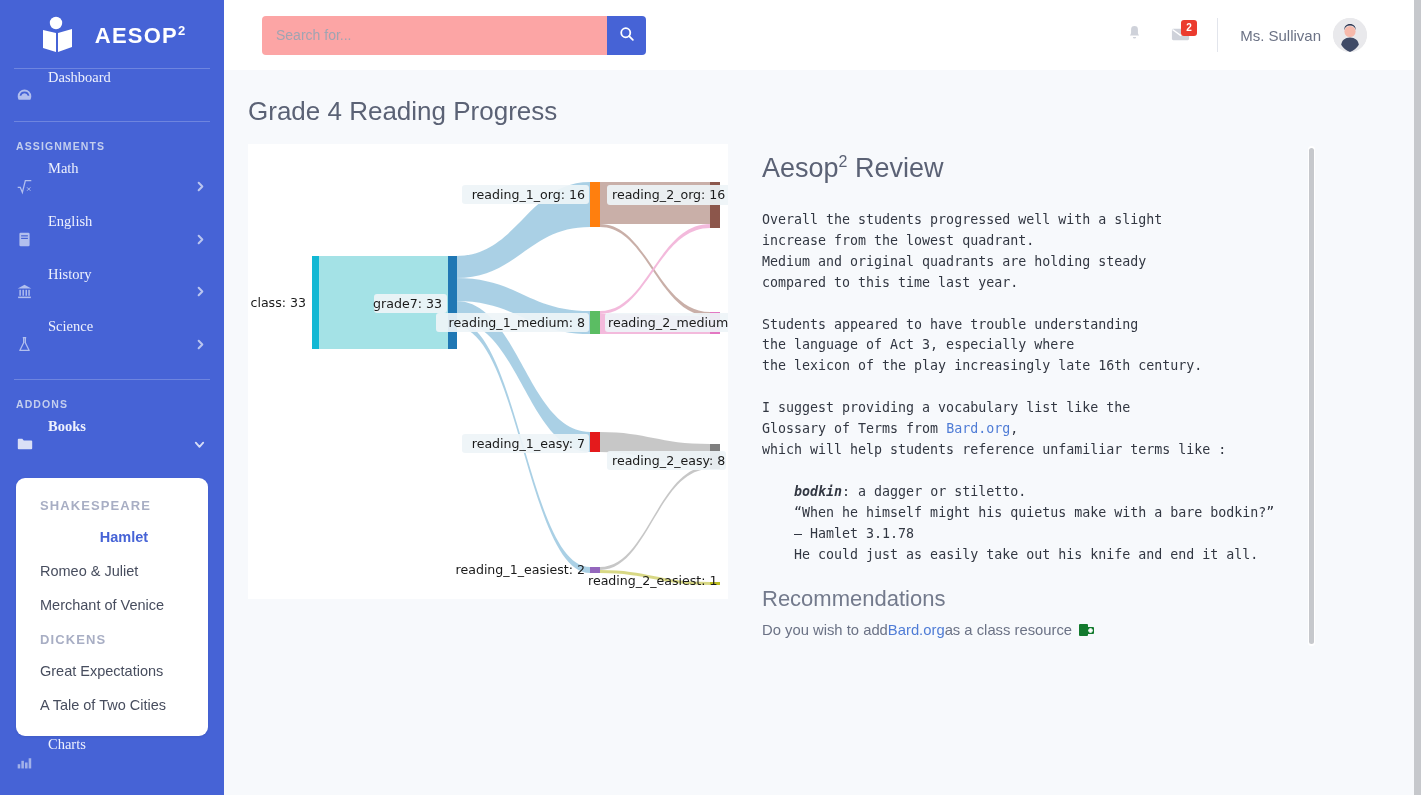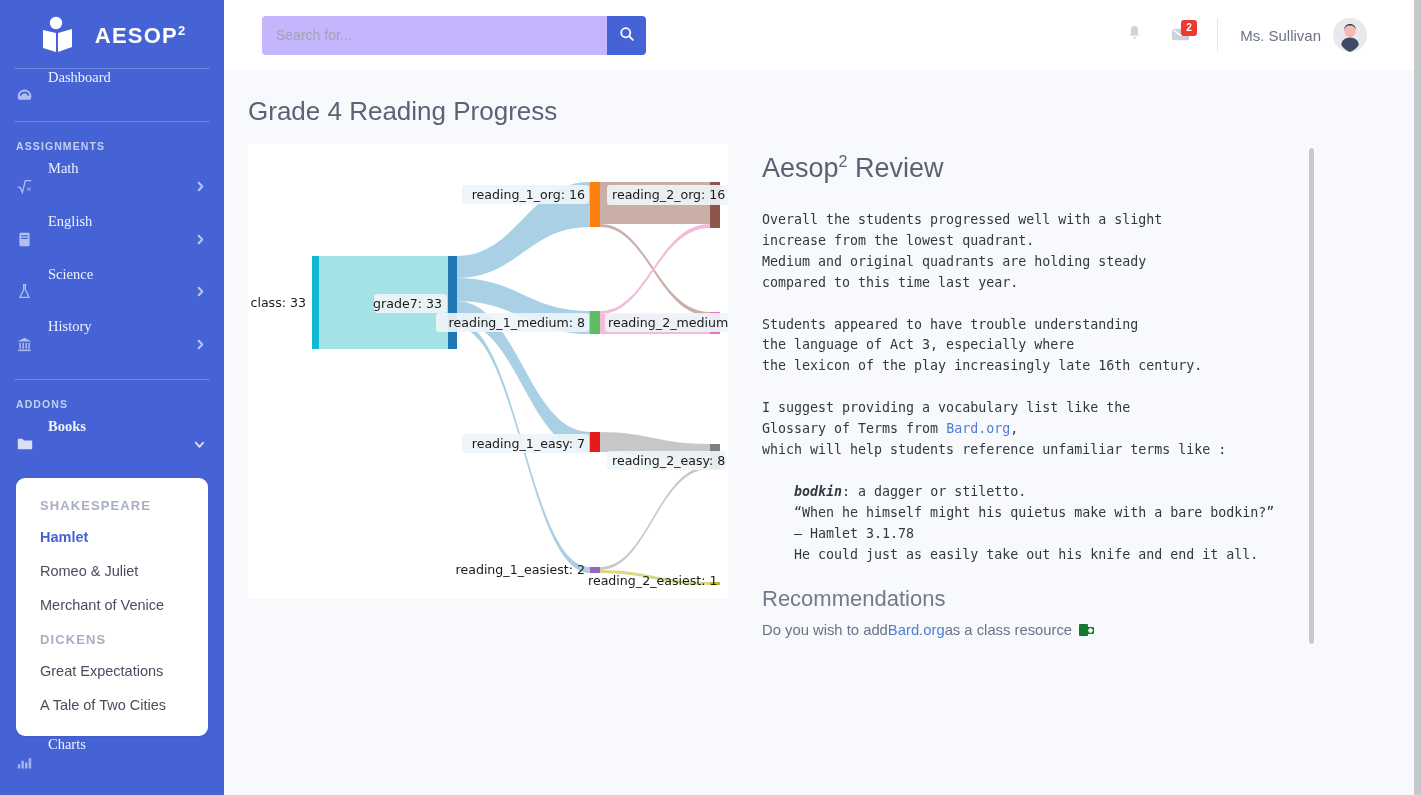--- a/index.html
+++ b/index.html
@@ -61,39 +61,39 @@
     box-shadow: 0 1px 3px rgba(0,0,0,.08);
   }
   .books-head {
     font-size: 13px; letter-spacing: 1.1px; font-weight: bold;
     color: #a8aec4; padding: 10px 0 7px 24px; text-transform: uppercase;
   }
   .book-item {
     font-size: 14.5px; color: #474d5e;
     padding: 9px 0 9px 24px; cursor: pointer;
   }
-  .book-item.active { color: #4663d6; font-weight: bold; }
+  .book-item.active { color: #4663d6; font-weight: bold; text-align: center; }
   .charts-item { margin-top: auto; margin-bottom: 6px; }
 
   
   .main {
     flex: 1; height: 795px; position: relative;
     background: #f7f9fc; overflow: hidden;
   }
   .topbar {
     height: 70px; background: #ffffff;
     display: flex; align-items: center;
     padding: 0 24px 0 24px;
     position: relative;
   }
   .search-wrap { display: flex; align-items: center; margin-left: 14px; }
   .search-input {
     width: 345px; height: 39px;
     border: none; outline: none;
-    background: #c4b5fd;
+    background: #fca5a5;
     border-radius: 4px 0 0 4px;
     padding: 0 14px; font-size: 14px;
     color: #555; font-family: "Liberation Sans", sans-serif;
   }
   .search-input::placeholder { color: #a0a4b2; }
   .search-btn {
     width: 39px; height: 39px; border: none;
     background: #4663d6; border-radius: 0 4px 4px 0;
     display: flex; align-items: center; justify-content: center;
     cursor: pointer;
@@ -239,53 +239,53 @@
 
     <div class="nav-item">
       <span class="ico">
         <svg width="17" height="17" viewBox="0 0 20 20" fill="#cdd6f5">
           <rect x="4" y="2" width="12" height="16" rx="1.6"></rect>
           <rect x="6" y="5" width="8" height="1.4" fill="#4663d6"></rect>
           <rect x="6" y="8" width="8" height="1.4" fill="#4663d6"></rect>
         </svg>
       </span>
       <span class="label">English</span>
-      <span class="chev">
-        <svg width="11" height="11" viewBox="0 0 12 12" fill="none" stroke="#dbe1f7" stroke-width="2.2" stroke-linecap="round" stroke-linejoin="round">
-            <path d="M4 2 L8 6 L4 10"></path>
-          </svg>
-      </span>
-    </div>
-
-    <div class="nav-item">
-      <span class="ico">
-        <svg width="17" height="17" viewBox="0 0 20 20" fill="none" stroke="#cdd6f5" stroke-width="1.5" stroke-linejoin="round">
-          <path d="M8 2 L12 2 M9 2 L9 8 L4.5 17 L15.5 17 L11 8 L11 2"></path>
-        </svg>
-      </span>
-      <span class="label">Science</span>
       <span class="chev">
         <svg width="11" height="11" viewBox="0 0 12 12" fill="none" stroke="#dbe1f7" stroke-width="2.2" stroke-linecap="round" stroke-linejoin="round">
             <path d="M4 2 L8 6 L4 10"></path>
           </svg>
       </span>
     </div>
 
     <div class="nav-item">
       <span class="ico">
         <svg width="17" height="17" viewBox="0 0 20 20" fill="#cdd6f5">
           <path d="M10 2 L18 6.4 L2 6.4 Z"></path>
           <rect x="4" y="8" width="1.7" height="7"></rect>
           <rect x="7.6" y="8" width="1.7" height="7"></rect>
           <rect x="11.2" y="8" width="1.7" height="7"></rect>
           <rect x="14.5" y="8" width="1.7" height="7"></rect>
           <rect x="2.5" y="16" width="15" height="1.8"></rect>
         </svg>
       </span>
       <span class="label">History</span>
+      <span class="chev">
+        <svg width="11" height="11" viewBox="0 0 12 12" fill="none" stroke="#dbe1f7" stroke-width="2.2" stroke-linecap="round" stroke-linejoin="round">
+            <path d="M4 2 L8 6 L4 10"></path>
+          </svg>
+      </span>
+    </div>
+
+    <div class="nav-item">
+      <span class="ico">
+        <svg width="17" height="17" viewBox="0 0 20 20" fill="none" stroke="#cdd6f5" stroke-width="1.5" stroke-linejoin="round">
+          <path d="M8 2 L12 2 M9 2 L9 8 L4.5 17 L15.5 17 L11 8 L11 2"></path>
+        </svg>
+      </span>
+      <span class="label">Science</span>
       <span class="chev">
         <svg width="11" height="11" viewBox="0 0 12 12" fill="none" stroke="#dbe1f7" stroke-width="2.2" stroke-linecap="round" stroke-linejoin="round">
             <path d="M4 2 L8 6 L4 10"></path>
           </svg>
       </span>
     </div>
 
     <div class="sb-divider" style="margin-top:8px;"></div>
 
     <div class="section-title">ADDONS</div>

